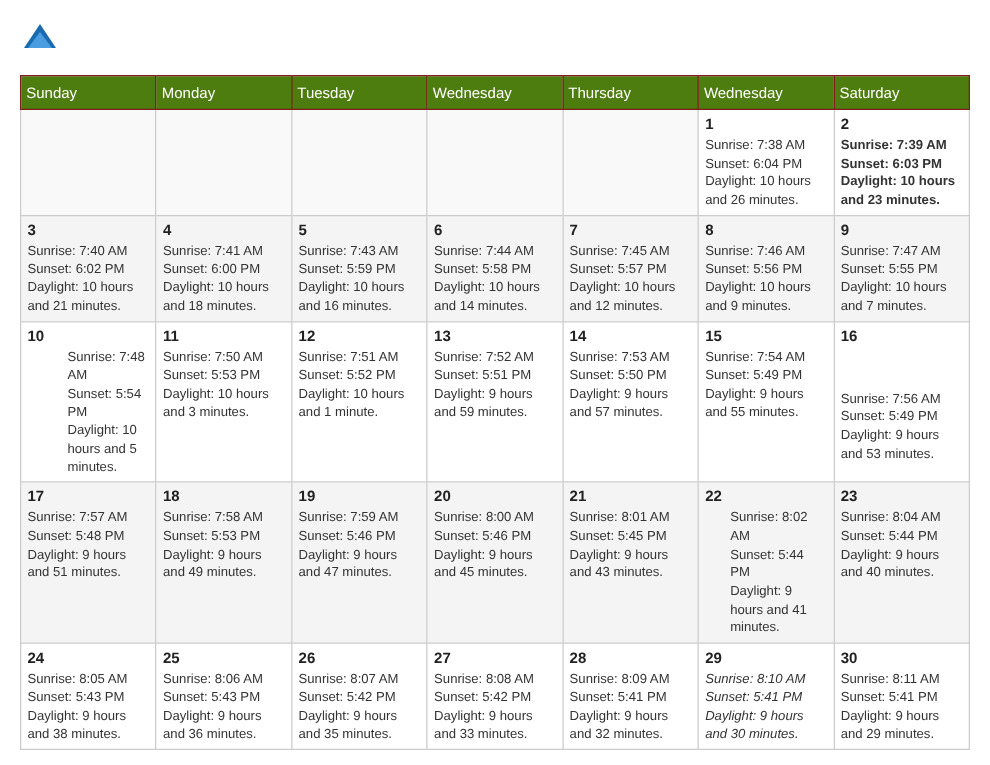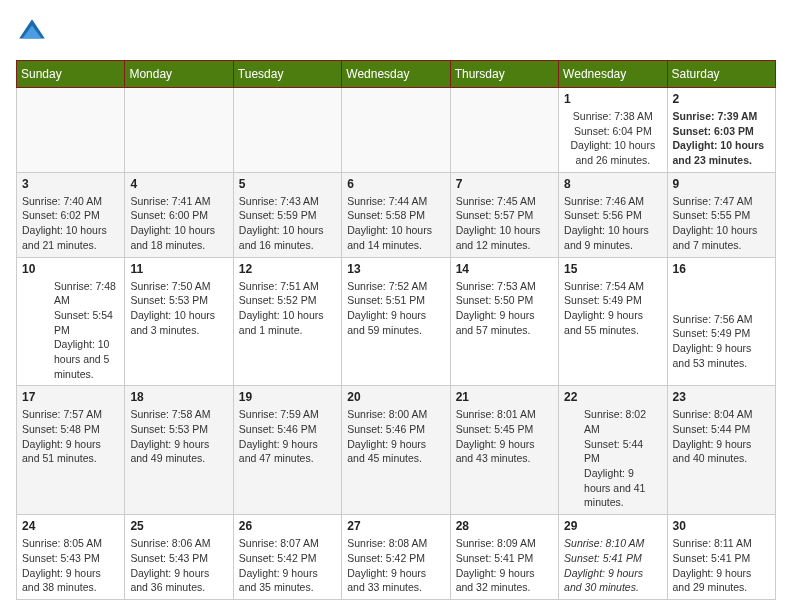--- a/index.html
+++ b/index.html
@@ -118,21 +118,21 @@
   </thead>
   <tbody id="calendar-body">
       <tr>
         <td class="empty"></td>
         <td class="empty"></td>
         <td class="empty"></td>
         <td class="empty"></td>
         <td class="empty"></td>
         <td>
           <div class="day-number">1</div>
-          <div class="day-info" style="white-space: pre-line; text-align: center;">Sunrise: 7:38 AM
+          <div class="day-info" style="white-space: pre-line;">Sunrise: 7:38 AM
 Sunset: 6:04 PM
 Daylight: 10 hours and 26 minutes.</div>
         </td>
         <td>
           <div class="day-number">2</div>
           <div class="day-info" style="white-space: pre-line; font-weight: bold;">Sunrise: 7:39 AM
 Sunset: 6:03 PM
 Daylight: 10 hours and 23 minutes.</div>
         </td>
       </tr>

